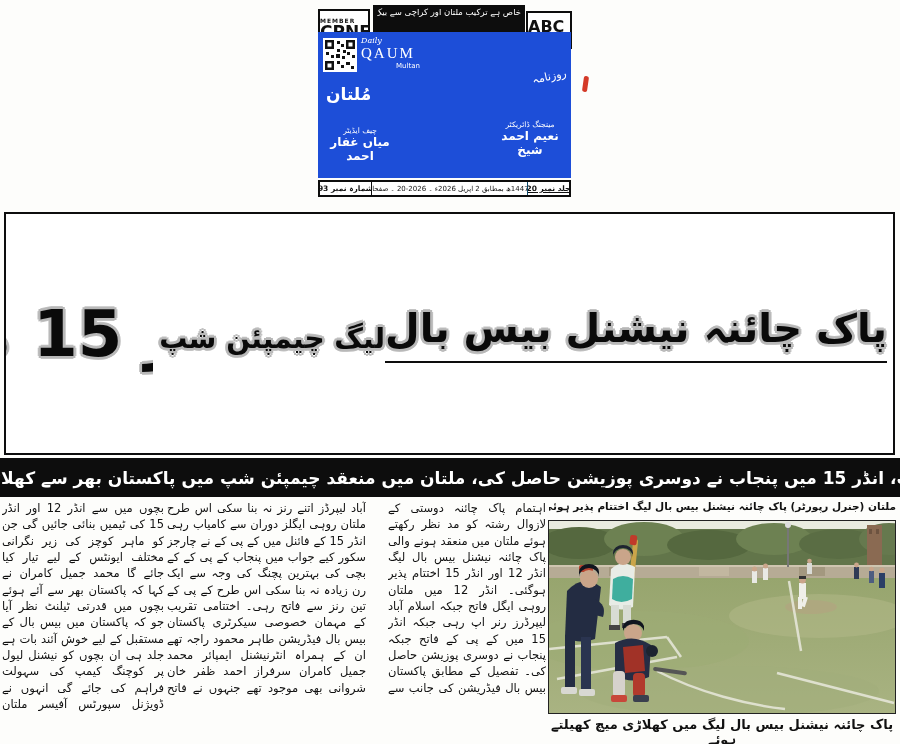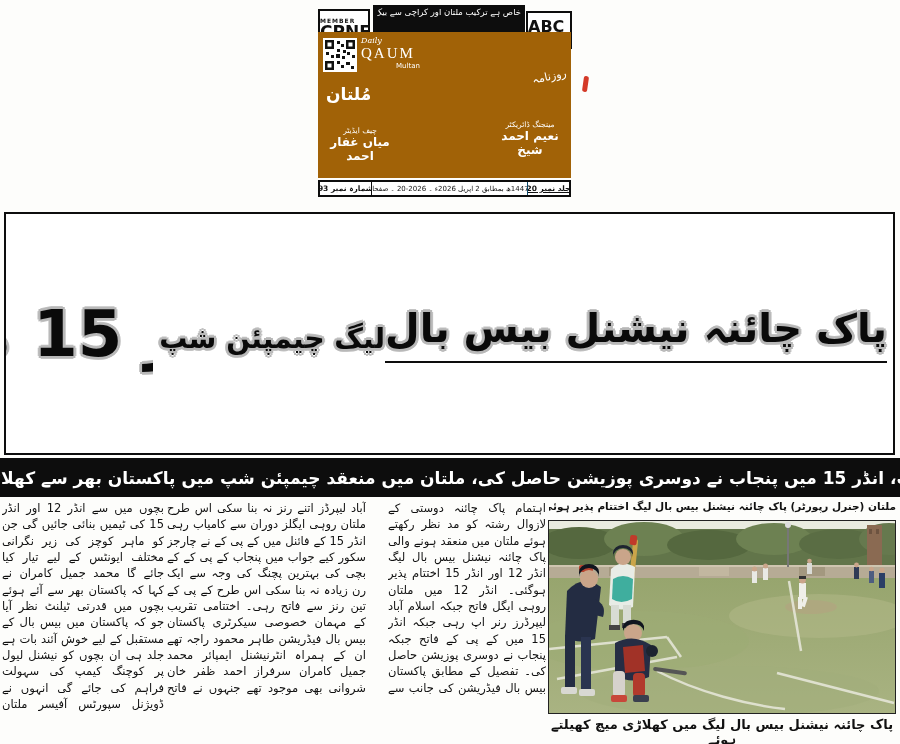--- a/index.html
+++ b/index.html
@@ -11,21 +11,21 @@
   .masthead { position:absolute; left:318px; top:4px; width:262px; height:192px; direction:ltr; }
   .badge { position:absolute; background:#fff; border:2px solid #0d0d0d; text-align:left; display:flex; flex-direction:column; justify-content:center; }
   .badge-cpne { left:0; top:5px; width:52px; height:40px; }
   .badge-cpne .small { font-size:6px; font-weight:bold; letter-spacing:1px; }
   .badge-cpne .big { font-size:17px; font-weight:900; letter-spacing:0; line-height:1; }
   .badge-abc { right:8px; top:7px; width:46px; height:38px; }
   .badge-abc .big { font-size:16px; font-weight:900; line-height:1; }
   .badge-abc .small { font-size:5px; font-weight:bold; letter-spacing:.5px; }
   .slogan-strip { position:absolute; left:55px; top:1px; width:152px; height:46px; background:#0d0d0d; color:#fff; direction:rtl; display:flex; flex-direction:row; justify-content:center; gap:2px; padding:2px 4px; }
   .slogan-strip div { font-size:8.5px; text-align:center; white-space:nowrap; overflow:hidden; }
-  .mast-box { position:absolute; left:0; top:28px; width:253px; height:146px; background:#a16207; color:#fff; }
+  .mast-box { position:absolute; left:0; top:28px; width:253px; height:146px; background:#1d4ed8; color:#fff; }
   .qr { position:absolute; left:5px; top:6px; width:34px; height:34px; background:#fff; }
   .daily-en { position:absolute; left:43px; top:4px; font-size:8px; font-style:italic; font-family:"DejaVu Serif", serif; }
   .qaum-en { position:absolute; left:43px; top:13px; font-size:15px; letter-spacing:2px; font-family:Liberation Serif, serif;text-align:right; }
   .multan-en { position:absolute; left:78px; top:30px; font-size:7px; }
   .logo-urdu { position:absolute; left:50%; top:46%; transform:translate(-50%,-50%); font-size:100px; font-weight:bold; line-height:1; direction:rtl; }
   .city-urdu { position:absolute; left:8px; top:52px; font-size:17px; font-weight:bold; direction:rtl; }
   .roznama { position:absolute; right:4px; top:38px; font-size:11px; direction:rtl; transform:rotate(-12deg); }
   .ed-block { position:absolute; direction:rtl; text-align:center; }
   .ed-block .t { font-size:7.5px; }
   .ed-block .n { font-size:12px; font-weight:bold; }

